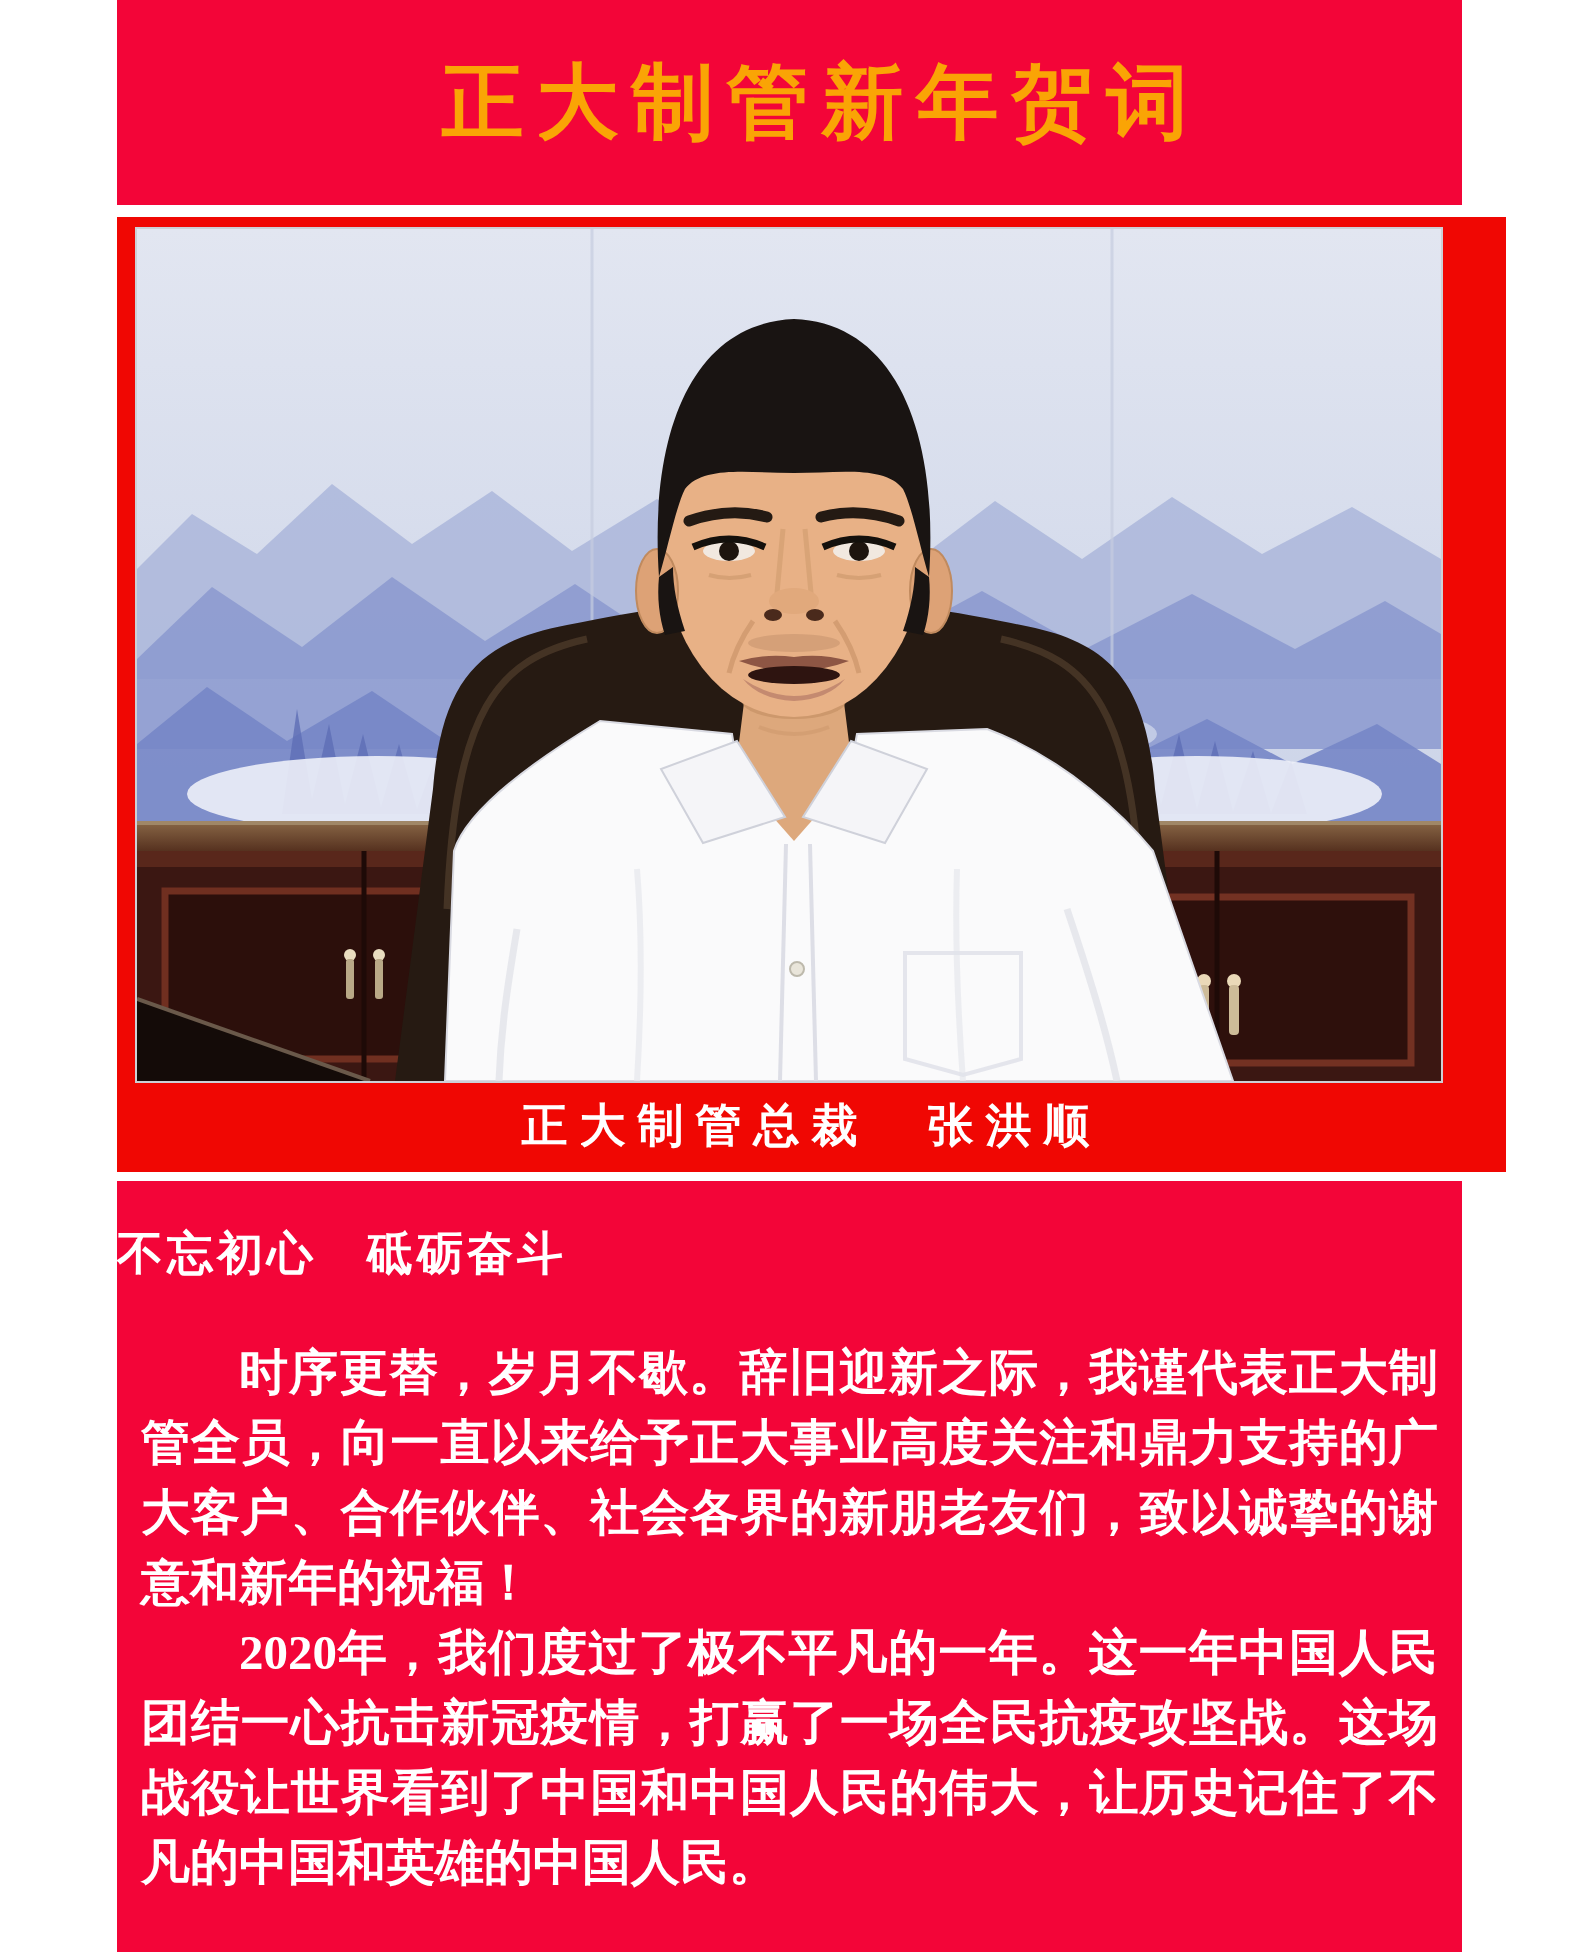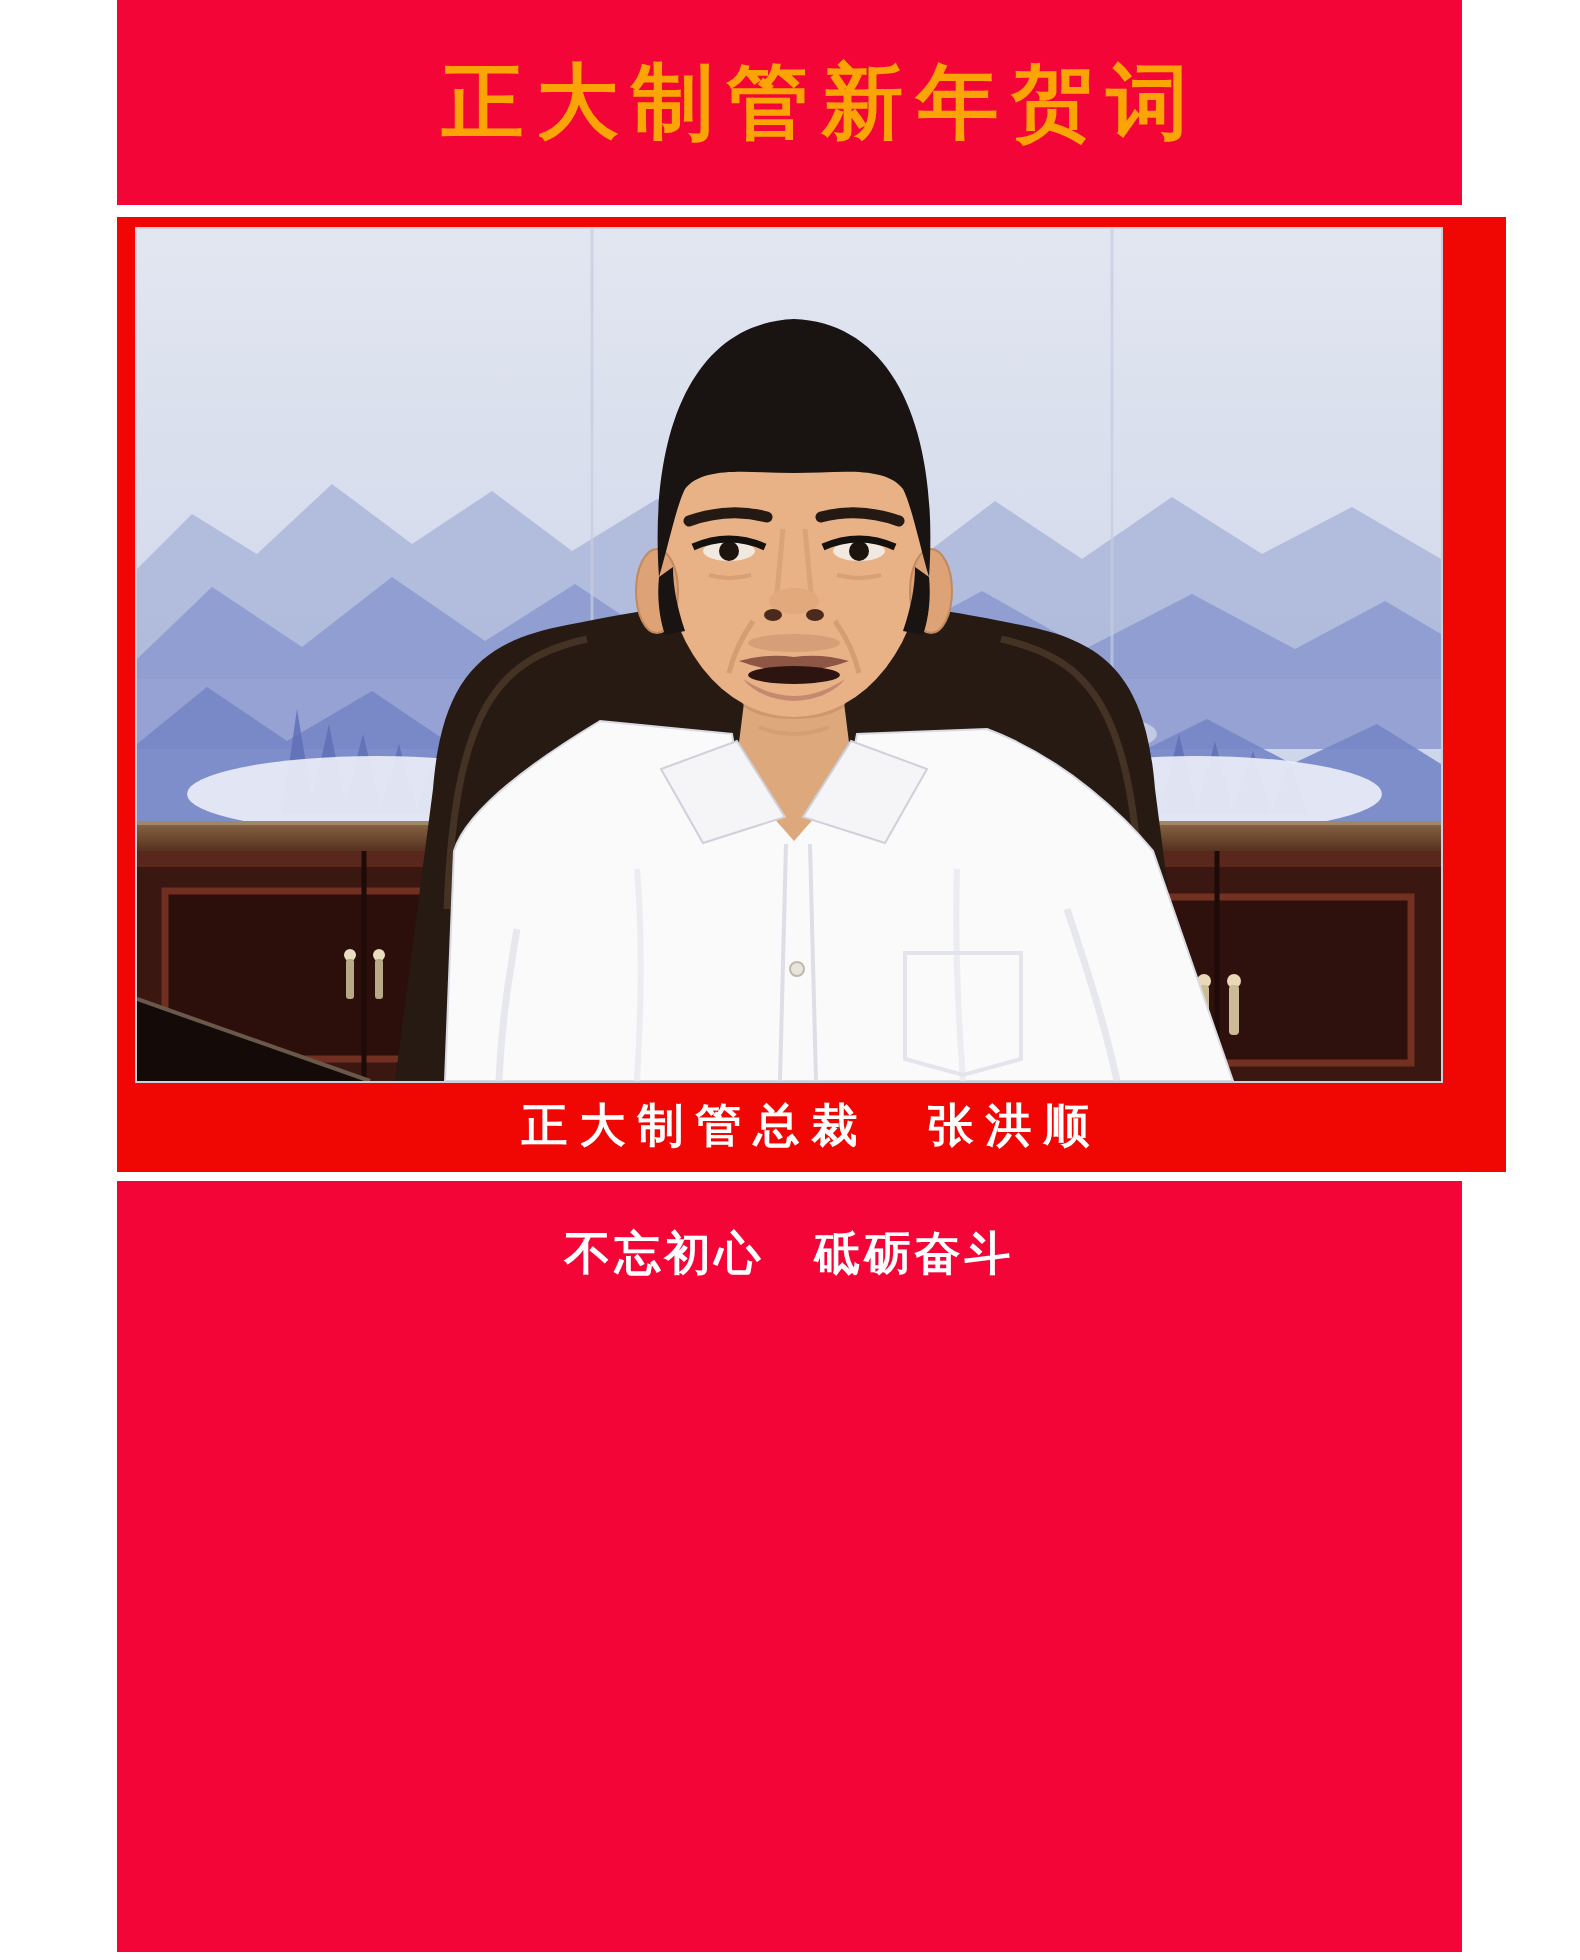--- a/index.html
+++ b/index.html
@@ -77,21 +77,21 @@
     width: 1345px;
     height: 771px;
     background: var(--content_red, #F30538);
     color: var(--text_white, #ffffff);
   }
   .content-heading {
     margin: 0;
     padding-top: 47px;
     height: 52px;
     line-height: 52px;
-    text-align: center;
+    text-align: left;
     font-size: 46px;
     font-weight: 700;
     letter-spacing: 4px;
     color: var(--text_white, #ffffff);
   }
   .content-paragraphs {
     margin: 58px 24px 0 24px;
     font-size: 49px;
     line-height: 70px;
     font-weight: 700;
@@ -216,15 +216,19 @@
         <ellipse cx="657" cy="446" rx="46" ry="9" fill="#2e1410"></ellipse>
         <path d="M606 450 Q657 484 708 450 Q692 470 657 472 Q622 470 606 450 Z" fill="#c48a70"></path>
         <path d="M622 498 Q657 512 692 498" stroke="#cf9a6e" stroke-width="4" fill="none" opacity="0.6"></path>
       </svg>
     </div>
     <div class="photo-caption">正大制管总裁　张洪顺</div>
   </div>
 
   <div class="content-block">
     <h2 class="content-heading">不忘初心　砥砺奋斗</h2>
+    <div class="content-paragraphs">
+      <p>时序更替，岁月不歇。辞旧迎新之际，我谨代表正大制管全员，向一直以来给予正大事业高度关注和鼎力支持的广大客户、合作伙伴、社会各界的新朋老友们，致以诚挚的谢意和新年的祝福！</p>
+      <p>2020年，我们度过了极不平凡的一年。这一年中国人民团结一心抗击新冠疫情，打赢了一场全民抗疫攻坚战。这场战役让世界看到了中国和中国人民的伟大，让历史记住了不凡的中国和英雄的中国人民。</p>
+    </div>
   </div>
 
 </div>
 
 </body></html>

